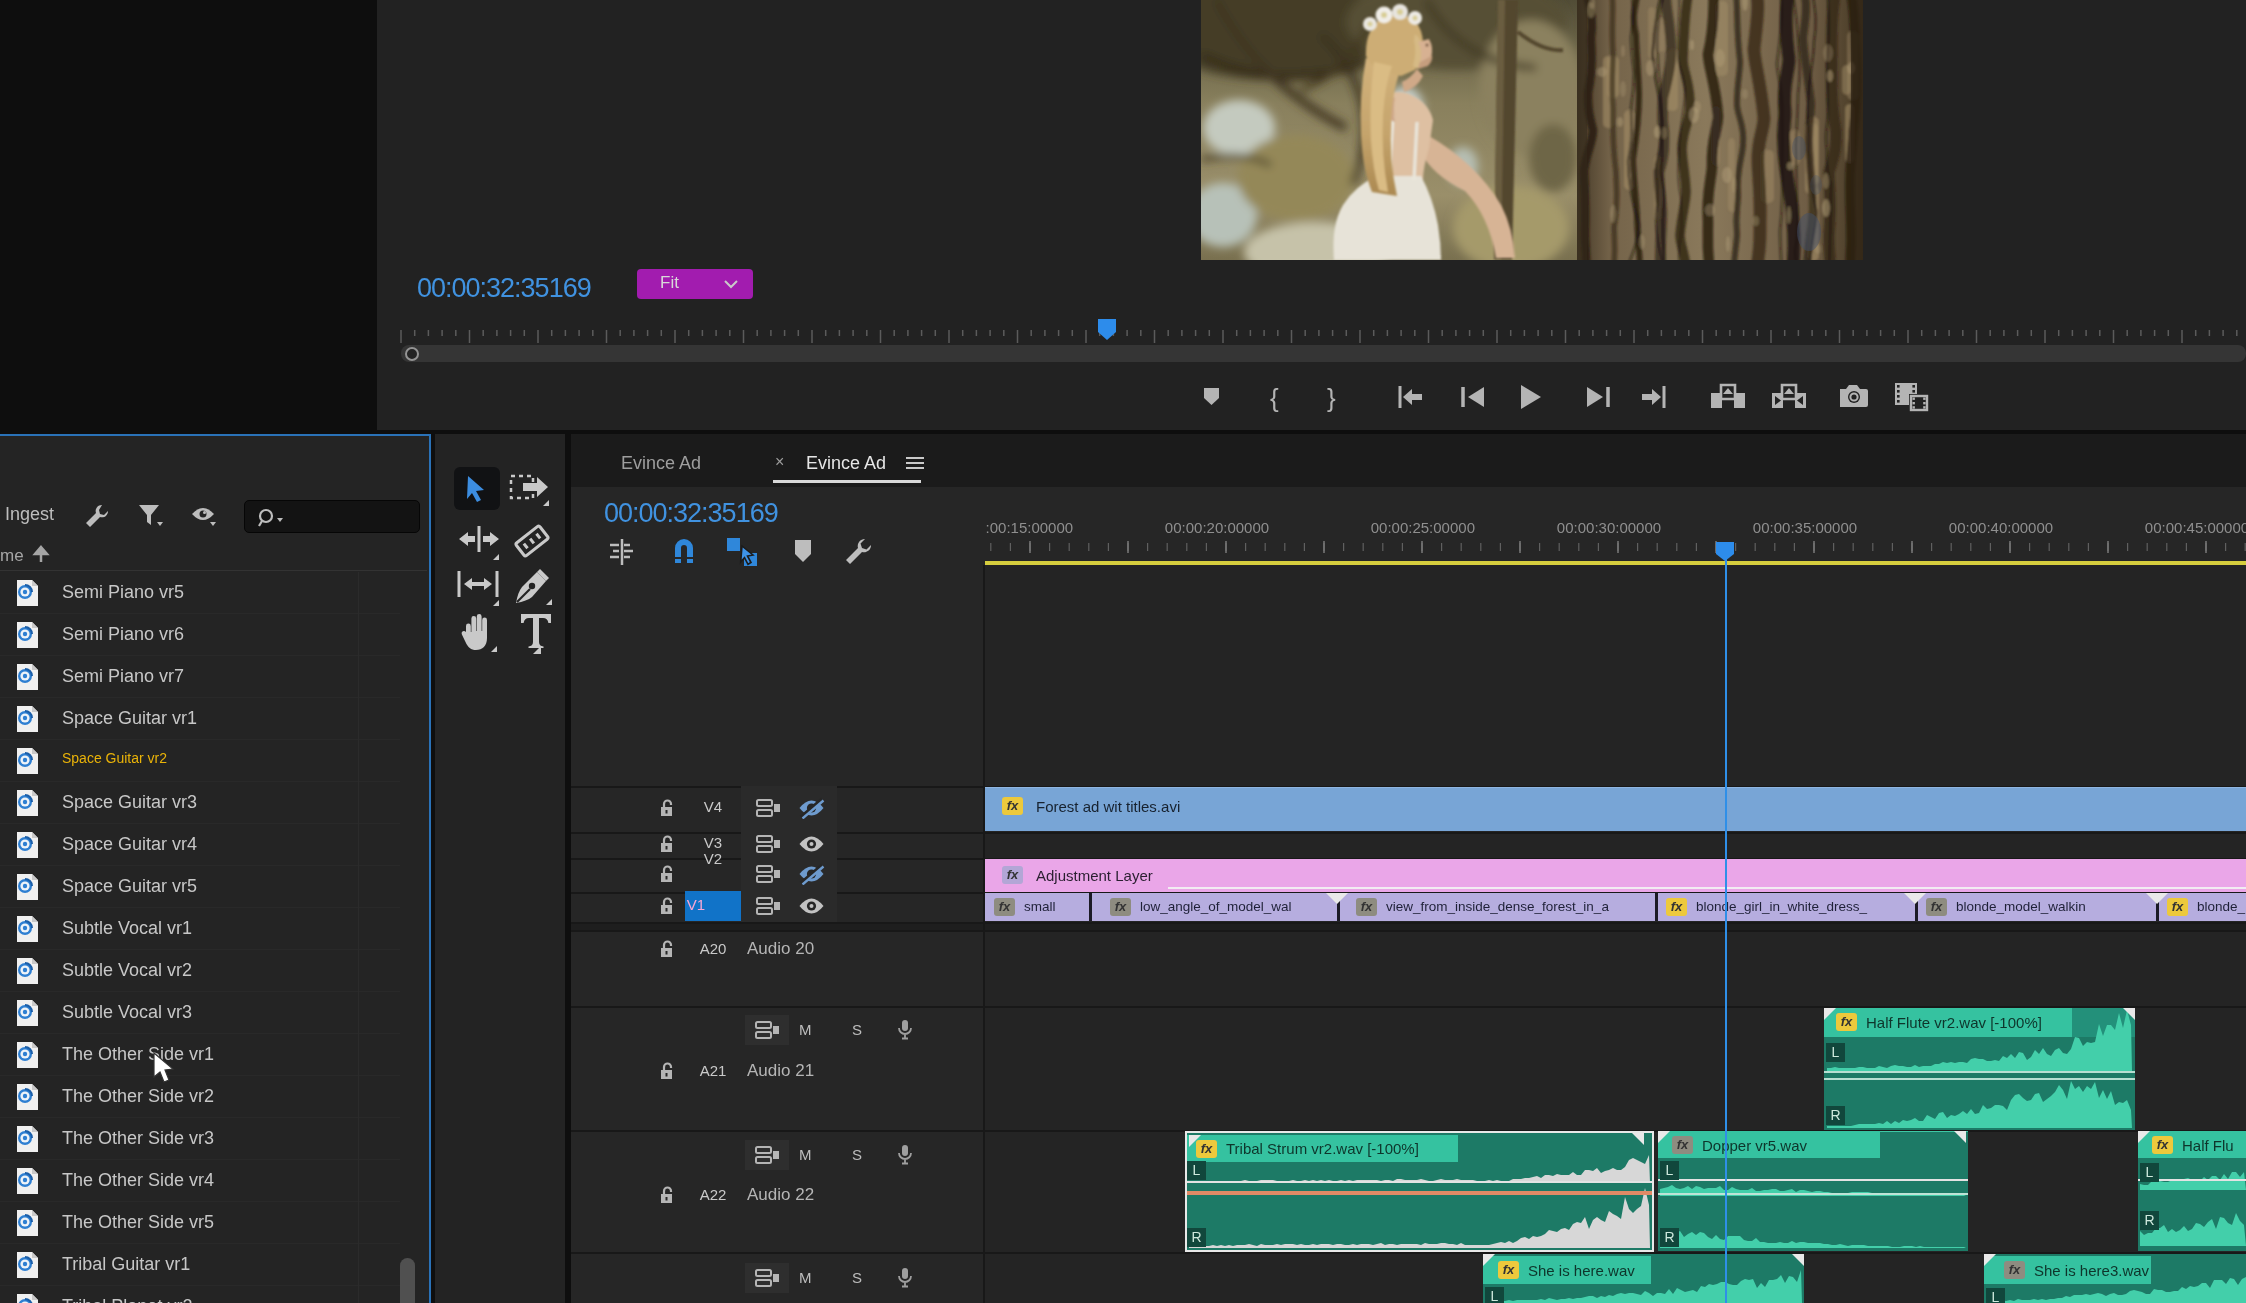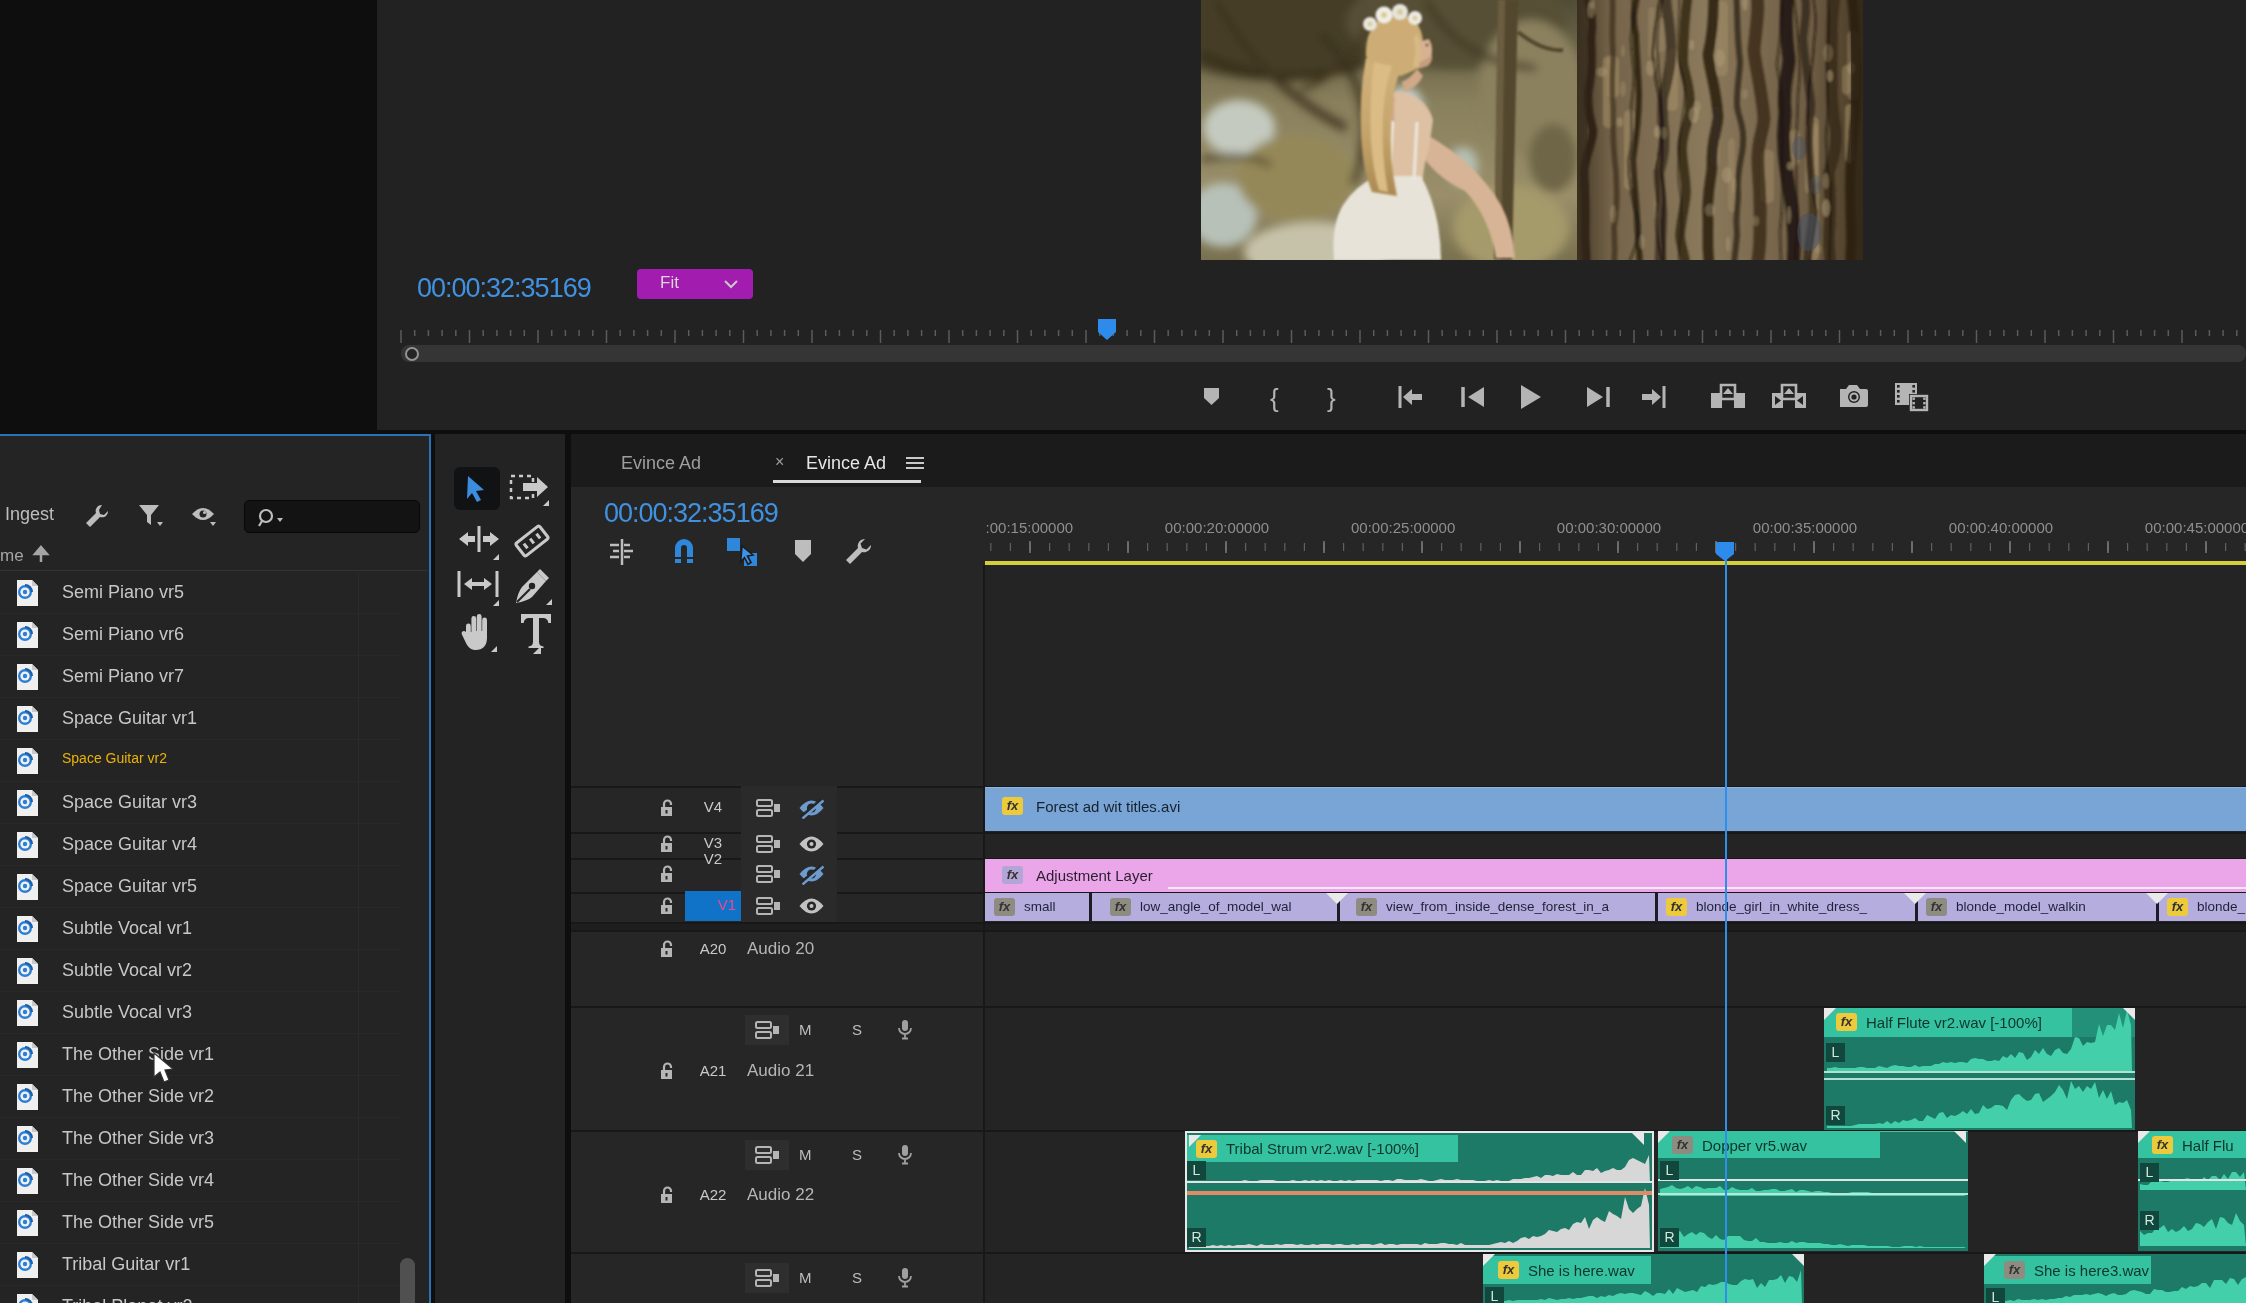--- a/index.html
+++ b/index.html
@@ -529,21 +529,21 @@
       </svg>
       <svg class="abs" style="left:223px;top:105px;" width="18" height="24" viewBox="0 0 18 24">
 <path d="M1 1h16v14l-8 8-8-8z" fill="#bdbdbd"></path>
       </svg>
       <svg class="abs" style="left:271px;top:101px;" width="32" height="32" viewBox="0 0 32 32">
 <path d="M23 4a7 7 0 0 0-7 9L4 25l4 4 12-12a7 7 0 0 0 9-7l-4.5 4.5L20 13l-1.5-4.5z" fill="#bdbdbd"></path>
       </svg>
       <div class="abs" style="left:414px;top:85px;width:1261px;height:22px;overflow:hidden;">
         <div class="abs" style="left:-26px;top:0px;width:124px;text-align:center;font-size:15px;color:#8f8f8f;white-space:nowrap;">00:00:15:00000</div>
         <div class="abs" style="left:170px;top:0px;width:124px;text-align:center;font-size:15px;color:#8f8f8f;white-space:nowrap;">00:00:20:00000</div>
-        <div class="abs" style="left:366px;top:0px;width:124px;text-align:left;font-size:15px;color:#8f8f8f;white-space:nowrap;">00:00:25:00000</div>
+        <div class="abs" style="left:366px;top:0px;width:124px;text-align:right;font-size:15px;color:#8f8f8f;white-space:nowrap;">00:00:25:00000</div>
         <div class="abs" style="left:562px;top:0px;width:124px;text-align:center;font-size:15px;color:#8f8f8f;white-space:nowrap;">00:00:30:00000</div>
         <div class="abs" style="left:758px;top:0px;width:124px;text-align:center;font-size:15px;color:#8f8f8f;white-space:nowrap;">00:00:35:00000</div>
         <div class="abs" style="left:954px;top:0px;width:124px;text-align:center;font-size:15px;color:#8f8f8f;white-space:nowrap;">00:00:40:00000</div>
         <div class="abs" style="left:1150px;top:0px;width:124px;text-align:center;font-size:15px;color:#8f8f8f;white-space:nowrap;">00:00:45:00000</div>
       </div>
       <svg class="abs" style="left:0;top:0;" width="1675" height="140" viewBox="0 0 1675 140">
         <path d="M419.8 109v8M439.4 109v8M459.0 109v8M478.6 109v8M498.2 109v8M517.8 109v8M537.4 109v8M557.0 109v8M576.6 109v8M596.2 109v8M615.8 109v8M635.4 109v8M655.0 109v8M674.6 109v8M694.2 109v8M713.8 109v8M733.4 109v8M753.0 109v8M772.6 109v8M792.2 109v8M811.8 109v8M831.4 109v8M851.0 109v8M870.6 109v8M890.2 109v8M909.8 109v8M929.4 109v8M949.0 109v8M968.6 109v8M988.2 109v8M1007.8 109v8M1027.4 109v8M1047.0 109v8M1066.6 109v8M1086.2 109v8M1105.8 109v8M1125.4 109v8M1145.0 109v8M1164.6 109v8M1184.2 109v8M1203.8 109v8M1223.4 109v8M1243.0 109v8M1262.6 109v8M1282.2 109v8M1301.8 109v8M1321.4 109v8M1341.0 109v8M1360.6 109v8M1380.2 109v8M1399.8 109v8M1419.4 109v8M1439.0 109v8M1458.6 109v8M1478.2 109v8M1497.8 109v8M1517.4 109v8M1537.0 109v8M1556.6 109v8M1576.2 109v8M1595.8 109v8M1615.4 109v8M1635.0 109v8M1654.6 109v8M1674.2 109v8" stroke="#606060" stroke-width="1.2"></path>
         <path d="M459.0 107v12M557.0 107v12M655.0 107v12M753.0 107v12M851.0 107v12M949.0 107v12M1047.0 107v12M1145.0 107v12M1243.0 107v12M1341.0 107v12M1439.0 107v12M1537.0 107v12M1635.0 107v12" stroke="#7a7a7a" stroke-width="1.5"></path>
       </svg>
       <div class="abs" style="left:414px;top:127px;width:1261px;height:4px;background:#d6cd3e;"></div>
@@ -609,21 +609,21 @@
         <circle cx="14.5" cy="11" r="4.6" fill="#262626"></circle>
 <path d="M4 20L25 2" stroke="#262626" stroke-width="3.4"></path>
         <path d="M5.5 21.5L26.5 3.5" stroke="#6e9bce" stroke-width="2.4"></path>
       </svg>
       <svg class="abs" style="left:88px;top:462px;" width="17" height="19" viewBox="0 0 17 19">
 <path d="M2 9h11v9H2z" fill="#b5b5b5"></path>
         <path d="M5 9V6a3.5 3.5 0 0 1 7 0v1" fill="none" stroke="#b5b5b5" stroke-width="2.2"></path>
 <rect x="6.5" y="12" width="2" height="3.5" fill="#262626"></rect>
       </svg>
       <div class="abs" style="left:114px;top:457px;width:56px;height:30px;background:#1173c8;"></div>
-      <div class="abs" style="left:128px;top:462px;width:56px;text-align:center;font-size:15px;color:#ec4899;">V1</div>
+      <div class="abs" style="left:97px;top:462px;width:56px;text-align:center;font-size:15px;color:#f9a8d4;">V1</div>
       <svg class="abs" style="left:185px;top:462px;" width="25" height="20" viewBox="0 0 25 20">
 <rect x="1" y="2" width="15" height="6" rx="1.5" fill="none" stroke="#b5b5b5" stroke-width="2"></rect>
 <rect x="1" y="12" width="15" height="6" rx="1.5" fill="none" stroke="#b5b5b5" stroke-width="2"></rect>
 <rect x="18" y="6" width="6" height="8" fill="#b5b5b5"></rect>
       </svg>
       <svg class="abs" style="left:227px;top:463px;" width="27" height="18" viewBox="0 0 27 18">
 <path d="M1.5 9q12-15 24 0q-12 15-24 0z" fill="#c2c2c2"></path>
         <circle cx="13.5" cy="9" r="4.6" fill="#262626"></circle>
         <circle cx="13.5" cy="9" r="2" fill="#c2c2c2"></circle>
       </svg>

